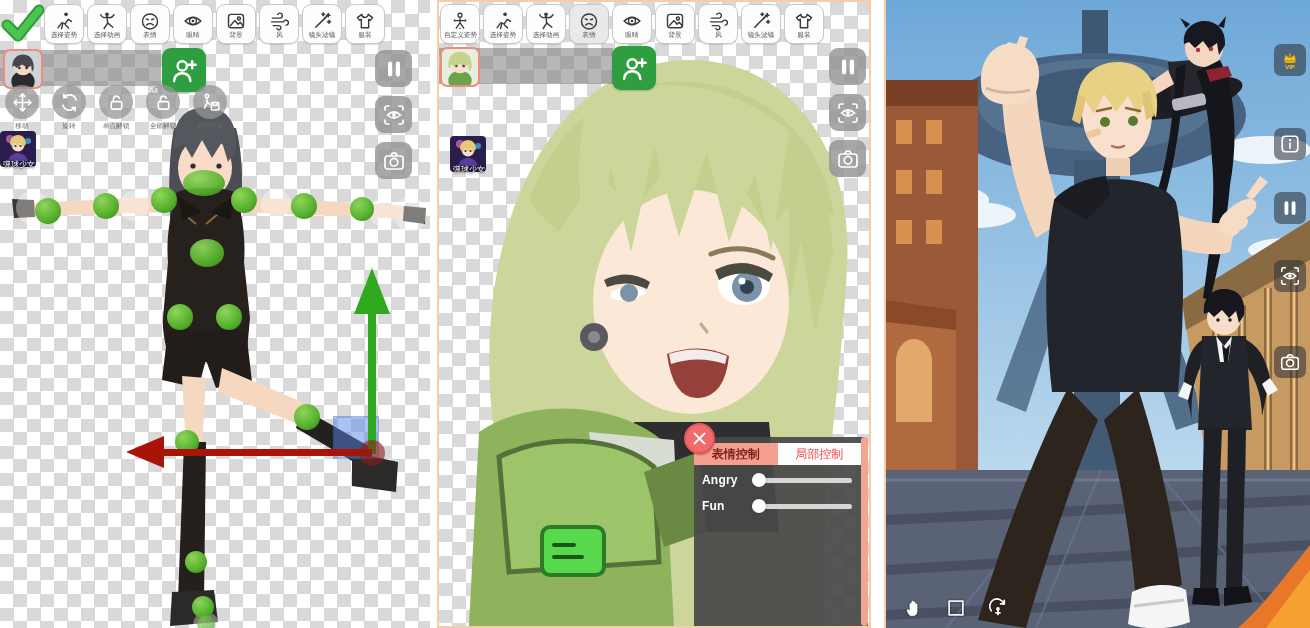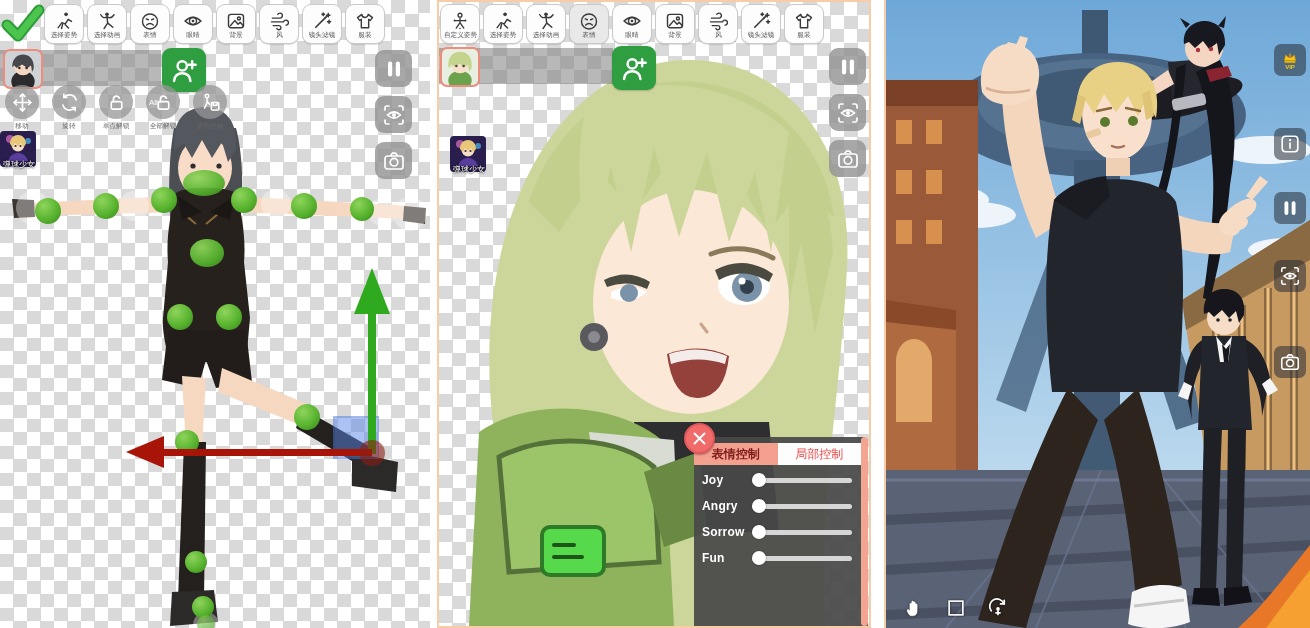--- a/index.html
+++ b/index.html
@@ -53,21 +53,21 @@
   .vc-btn svg { width:24px; height:24px; }
 
   
   .pose-tools { position:absolute; display:flex; gap:7px; z-index:5; }
   .pose-tool { width:40px; display:flex; flex-direction:column; align-items:center; cursor:pointer; background:none; border:none; }
   .pose-tool .pt-circle {
     position:relative; width:34px; height:34px; border-radius:50%; background:rgba(150,150,150,.75);
     display:flex; align-items:center; justify-content:center;
   }
   .pose-tool .pt-circle svg { width:21px; height:21px; }
-  .pose-tool .pt-badge { position:absolute; top:1px; left:3px; font-size:8px; font-weight:normal; color:#fff;margin-top:12px; }
+  .pose-tool .pt-badge { position:absolute; top:1px; left:3px; font-size:8px; font-weight:normal; color:#fff; }
   .pose-tool .pt-label { margin-top:2px; font-size:7px; color:#666; white-space:nowrap; transform:scale(.95); }
 
   
   .library-item { position:absolute; width:38px; z-index:5; cursor:pointer; background:none; border:none; }
   .library-item .lib-thumb { width:36px; height:36px; border-radius:4px; overflow:hidden; display:block; }
   .library-item .lib-thumb svg { width:100%; height:100%; display:block; }
   .library-item .lib-label {
     display:block; margin-top:-8px; font-size:8px; color:#fff; white-space:nowrap;
     text-shadow:0 0 2px rgba(0,0,0,.9), 0 0 2px rgba(0,0,0,.9); text-align:center;
   }
@@ -625,33 +625,21 @@
         <svg viewBox="0 0 24 24">
             <use href="#i-close-x"></use>
           </svg>
       </button>
       <div class="expr-tabs">
         <button class="expr-tab expr-tab--active">表情控制</button>
         <button class="expr-tab expr-tab--inactive">局部控制</button>
       </div>
       <div class="expr-sliders">
         <div class="slider-row">
-          <span class="s-label">Joy</span>
-          <span class="s-track">
-              <span class="s-thumb thumb" style="left: clamp(7px, 0%, 100% - 7px);"></span>
-            </span>
-        </div>
-        <div class="slider-row">
           <span class="s-label">Angry</span>
-          <span class="s-track">
-              <span class="s-thumb thumb" style="left: clamp(7px, 0%, 100% - 7px);"></span>
-            </span>
-        </div>
-        <div class="slider-row">
-          <span class="s-label">Sorrow</span>
           <span class="s-track">
               <span class="s-thumb thumb" style="left: clamp(7px, 0%, 100% - 7px);"></span>
             </span>
         </div>
         <div class="slider-row">
           <span class="s-label">Fun</span>
           <span class="s-track">
               <span class="s-thumb thumb" style="left: clamp(7px, 0%, 100% - 7px);"></span>
             </span>
         </div>

